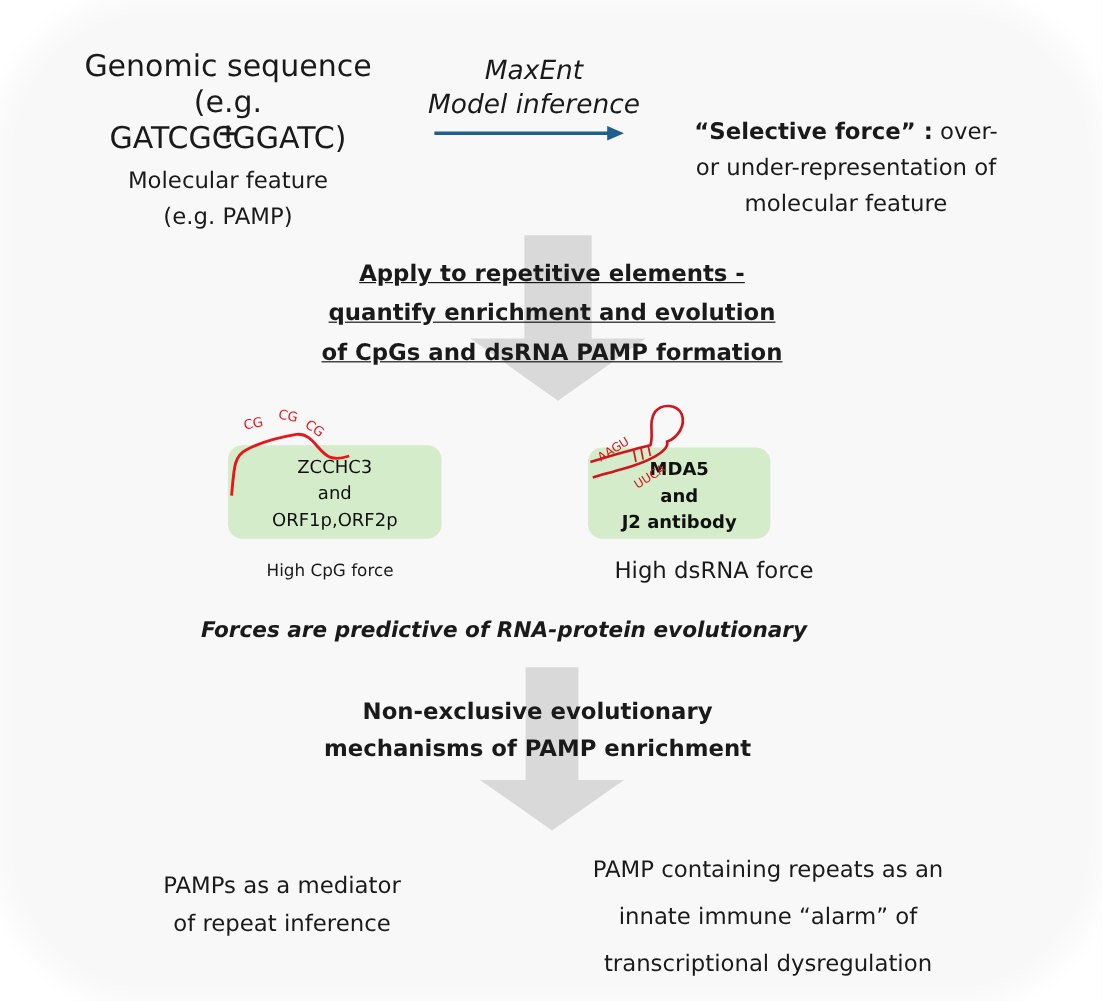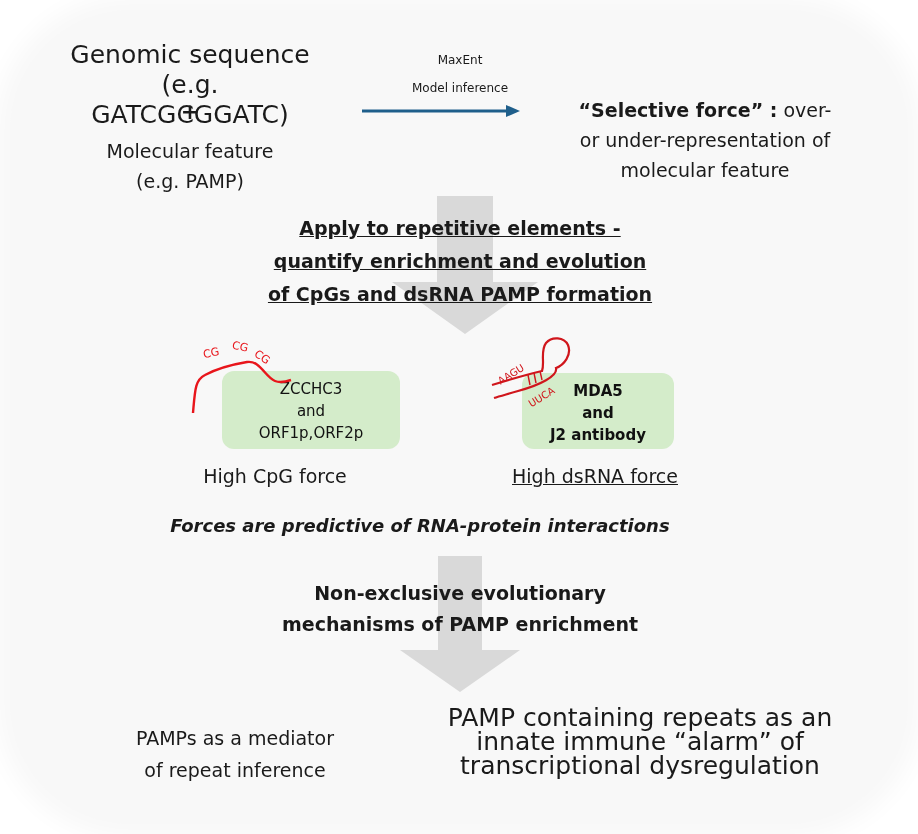--- a/index.html
+++ b/index.html
@@ -14,21 +14,20 @@
       background: #f8f8f8;
       border-radius: 120px;
       box-shadow: 0 0 24px 14px #f8f8f8;
     }
     .txt { position: absolute; text-align: center; white-space: pre-line; }
     .arrow-big { position: absolute; }
     .greenbox {
       position: absolute; background: #d4ecca; border-radius: 12px;
       text-align: center; white-space: pre-line; font-size: 15px; line-height: 22px;
       color: #111;
-      margin-left: 32px;
     }
     svg.abs { position: absolute; overflow: visible; }
   </style>
 </head>
 <body>
 
 <div class="panel"></div>
 
 <svg class="abs arrow-big" style="left:390px;top:196px" width="150" height="140">
   <polygon points="47,0 103,0 103,86 148,86 75,138 2,86 47,86" fill="#d9d9d9"></polygon>
@@ -36,21 +35,21 @@
 <svg class="abs arrow-big" style="left:398px;top:556px" width="125" height="140">
   <polygon points="40,0 84,0 84,94 122,94 62,136 2,94 40,94" fill="#d9d9d9"></polygon>
 </svg>
 
 <div class="txt" style="left:60px;top:40px;width:260px;font-size:25px;line-height:30px;">Genomic sequence
 (e.g. GATCGCGGATC)</div>
 <div class="txt" style="left:60px;top:99px;width:260px;font-size:22px;line-height:26px;font-weight:bold;">+</div>
 <div class="txt" style="left:60px;top:136px;width:260px;font-size:19px;line-height:30px;">Molecular feature
 (e.g. PAMP)</div>
 
-<div class="txt" style="left:360px;top:46px;width:200px;font-size:12px;line-height:28px;">MaxEnt
+<div class="txt" style="left:345px;top:46px;width:200px;font-size:22px;line-height:28px;font-style:italic;">MaxEnt
 Model inference</div>
 <svg class="abs" style="left:362px;top:104px" width="160" height="14">
   <line x1="0" y1="7" x2="146" y2="7" stroke="#1f5f8b" stroke-width="3"></line>
   <polygon points="144,1 158,7 144,13" fill="#1f5f8b"></polygon>
 </svg>
 
 <div class="txt" style="left:555px;top:65px;width:300px;font-size:19px;line-height:30px;">
   <b>“Selective force” :</b><span> over-
 or under-representation of
 molecular feature</span>
@@ -62,37 +61,37 @@
 
 <div class="greenbox" style="left:190px;top:371px;width:178px;height:78px;padding-top:7px;box-sizing:border-box;">ZCCHC3
 and
 ORF1p,ORF2p</div>
 <svg class="abs" style="left:185px;top:335px" width="100" height="60">
   <path d="M8,78 C10,55 10,45 20,40 C35,32 50,29 62,27 C75,25 80,42 90,46 C95,48 100,47 106,45" fill="none" stroke="#e8151b" stroke-width="2.4"></path>
   <text x="18" y="22" font-size="11" fill="#e8151b" transform="rotate(-12 24 18)">CG</text>
   <text x="47" y="15" font-size="11" fill="#e8151b" transform="rotate(12 54 12)">CG</text>
   <text x="69" y="25" font-size="11" fill="#e8151b" transform="rotate(35 76 22)">CG</text>
 </svg>
-<div class="txt" style="left:165px;top:463px;width:220px;font-size:19px;line-height:26px;">High CpG force</div>
+<div class="txt" style="left:165px;top:463px;width:220px;font-size:14px;line-height:26px;">High CpG force</div>
 
 <div class="greenbox" style="left:490px;top:373px;width:152px;height:76px;padding-top:7px;box-sizing:border-box;font-weight:bold;">MDA5
 and
 J2 antibody</div>
 <svg class="abs" style="left:490px;top:333px" width="80" height="70">
   <path d="M2,52 C15,48 35,42 52,38 C55,30 50,18 56,10 C62,3 74,4 78,12 C82,22 74,32 66,35 C68,43 50,52 28,58 C18,61 10,63 4,65" fill="none" stroke="#d0161c" stroke-width="2.2"></path>
   <line x1="38" y1="42" x2="40" y2="52" stroke="#d0161c" stroke-width="1.4"></line>
   <line x1="44" y1="40" x2="46" y2="50" stroke="#d0161c" stroke-width="1.4"></line>
   <line x1="50" y1="38" x2="52" y2="47" stroke="#d0161c" stroke-width="1.4"></line>
   <text x="6" y="44" font-size="10" fill="#d0161c" transform="rotate(-32 22 40)">AAGU</text>
   <text x="36" y="68" font-size="10" fill="#d0161c" transform="rotate(-32 50 62)">UUCA</text>
 </svg>
-<div class="txt" style="left:480px;top:463px;width:230px;font-size:19px;line-height:26px;text-decoration:underline;">High dsRNA force</div>
+<div class="txt" style="left:480px;top:463px;width:230px;font-size:19px;line-height:26px;">High dsRNA force</div>
 
-<div class="txt" style="left:110px;top:513px;width:620px;font-size:18px;line-height:26px;font-weight:bold;font-style:italic;">Forces are predictive of RNA-protein interactions</div>
+<div class="txt" style="left:110px;top:513px;width:620px;font-size:18px;line-height:26px;font-weight:bold;font-style:italic;">Forces are predictive of RNA-protein evolutionary</div>
 
-<div class="txt" style="left:200px;top:578px;width:520px;font-size:19px;line-height:31px;font-weight:bold;">Non-exclusive evolutionary
+<div class="txt" style="left:188px;top:578px;width:520px;font-size:19px;line-height:31px;font-weight:bold;">Non-exclusive evolutionary
 mechanisms of PAMP enrichment</div>
 
 <div class="txt" style="left:90px;top:722px;width:290px;font-size:19px;line-height:32px;">PAMPs as a mediator
 of repeat inference</div>
-<div class="txt" style="left:440px;top:706px;width:400px;font-size:25px;line-height:24px;">PAMP containing repeats as an
+<div class="txt" style="left:440px;top:706px;width:400px;font-size:19px;line-height:39px;">PAMP containing repeats as an
 innate immune “alarm” of
 transcriptional dysregulation</div>
 
 </body></html>

